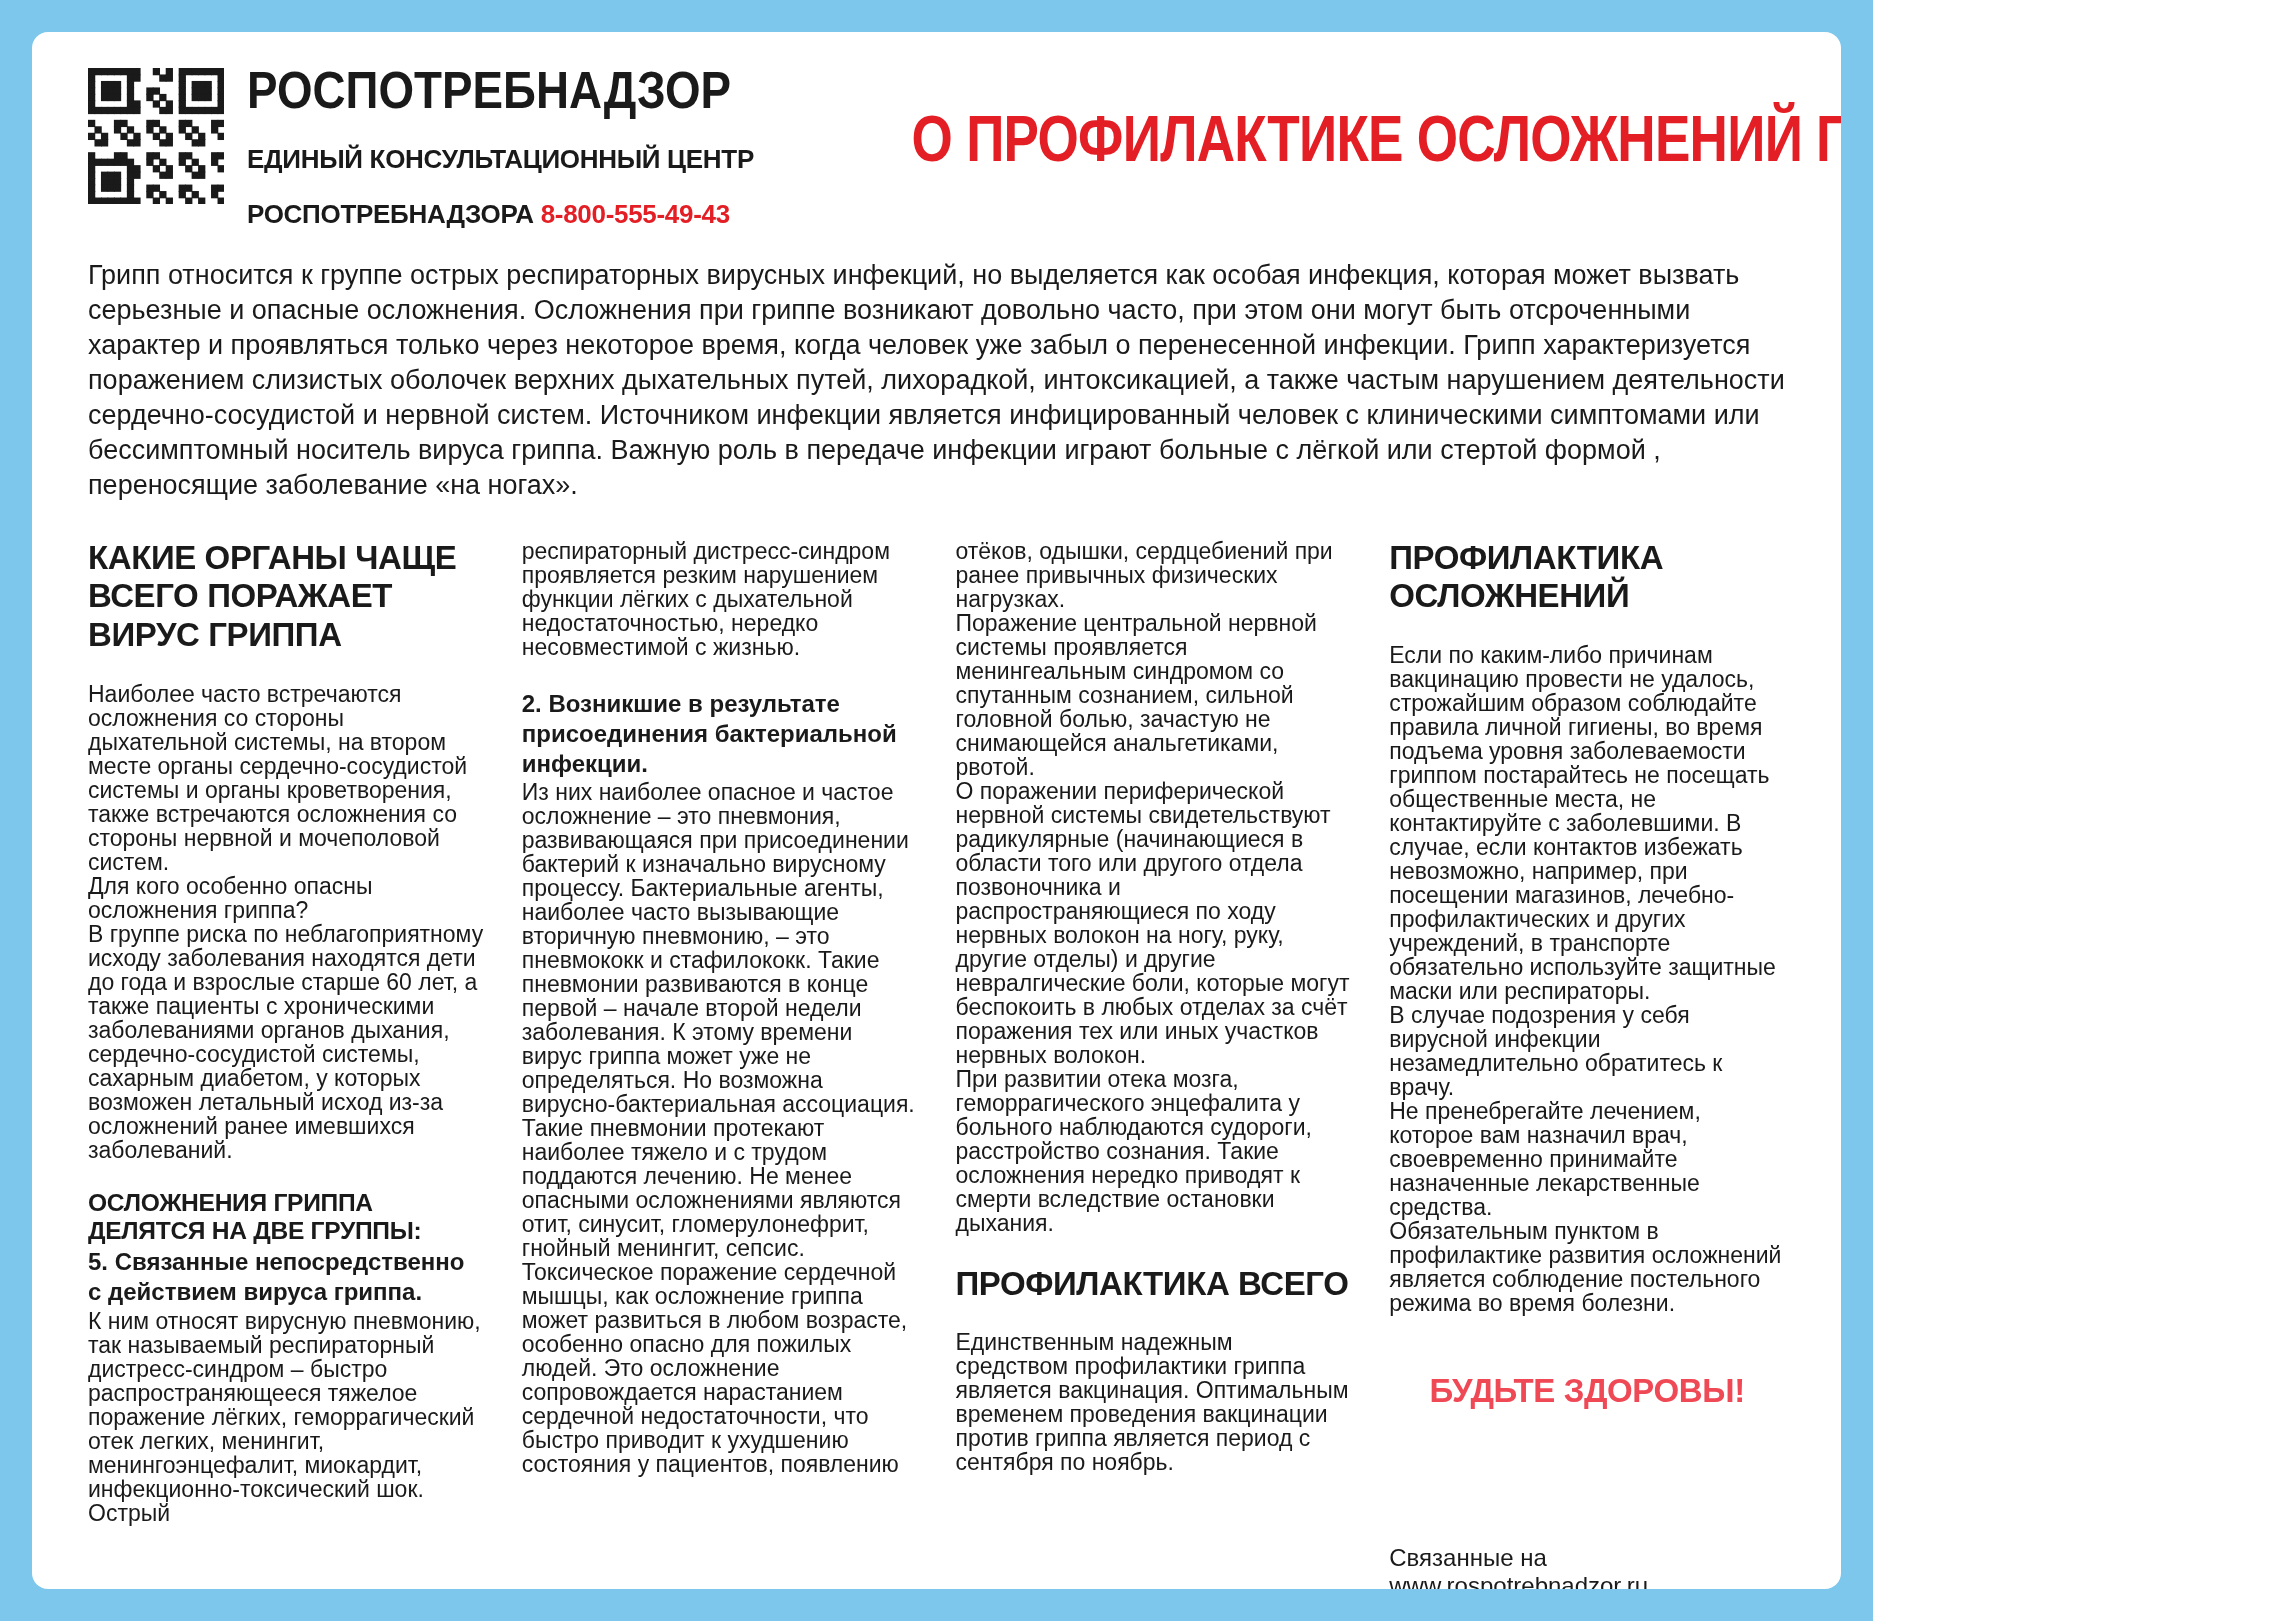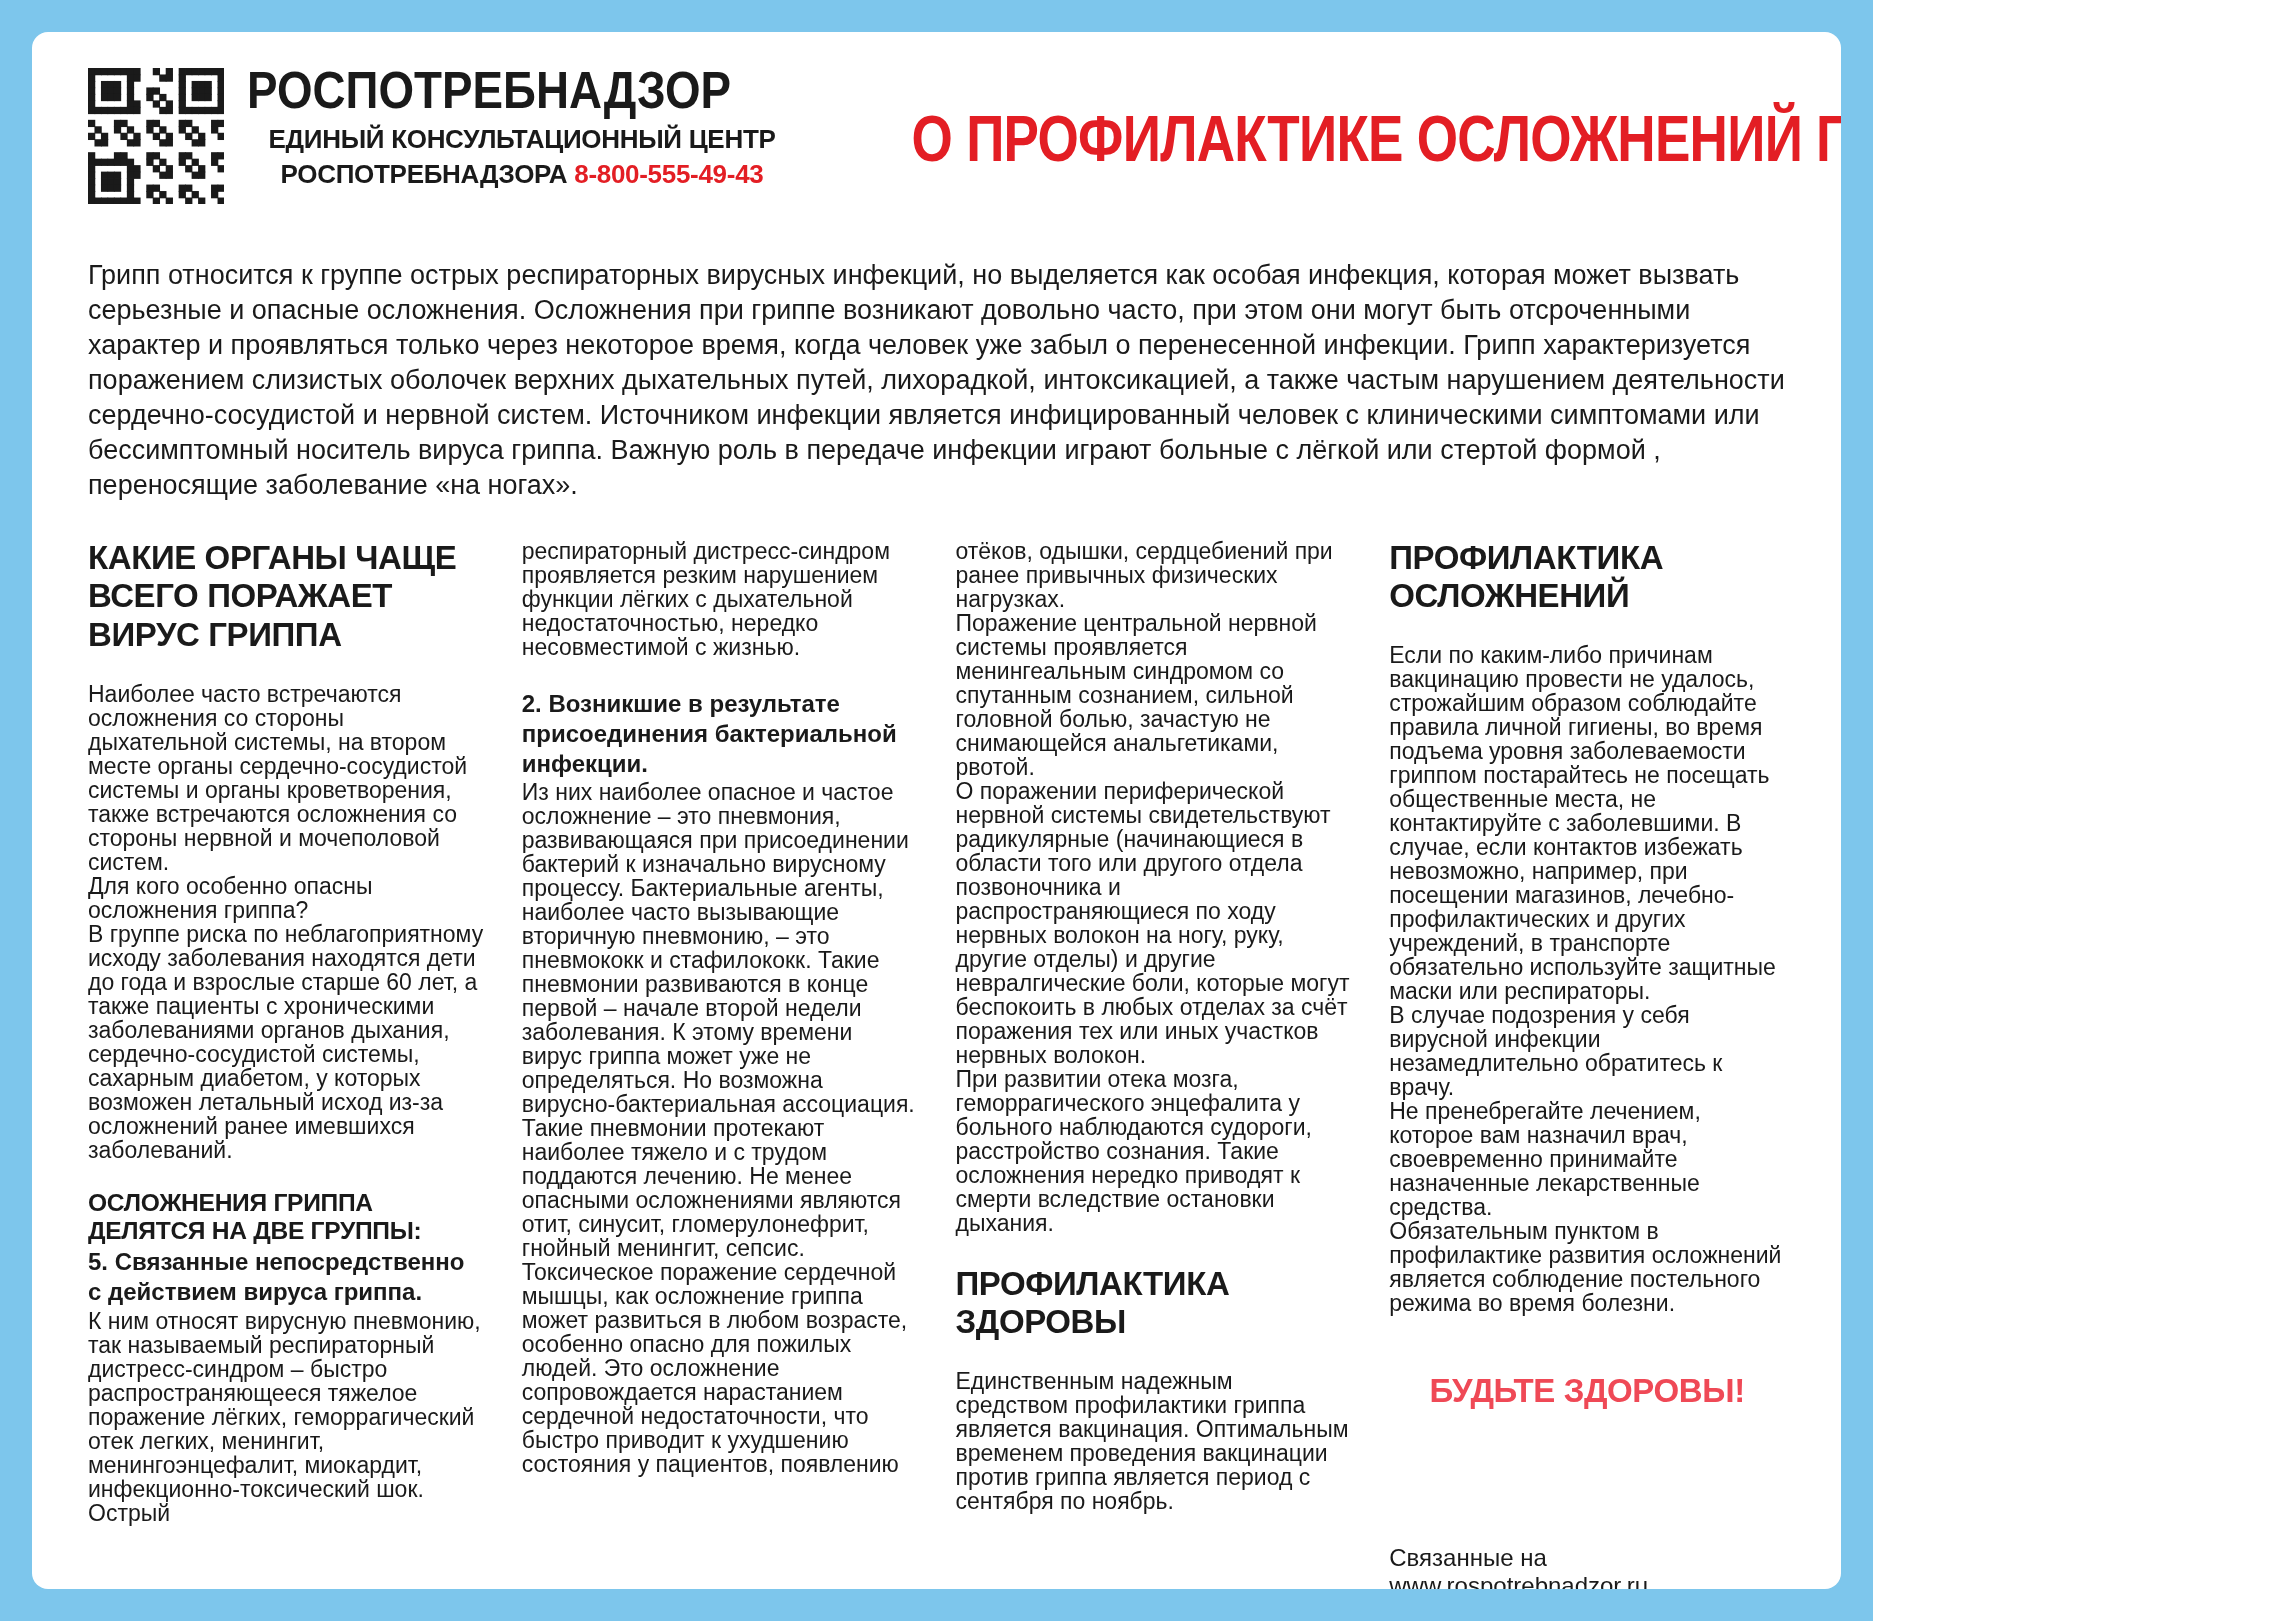--- a/index.html
+++ b/index.html
@@ -7,21 +7,21 @@
   .frame{position:relative;width:1873px;height:1621px;background:#7dc6ec;box-sizing:border-box;padding:32px;}
   .sheet{background:#fff;width:100%;height:100%;border-radius:16px;box-sizing:border-box;
          padding:23px 56px 23px;display:flex;flex-direction:column;overflow:hidden;}
 
   
   .hdr{display:flex;align-items:flex-start;min-height:190px;}
   .qr{width:136px;height:136px;margin-top:12.5px;flex:0 0 auto;}
   .org-block{margin-left:23px;flex:0 0 auto;}
   .org-name{font-size:52px;font-weight:bold;letter-spacing:0;transform:scaleX(.88);transform-origin:left center;
             margin-top:5.4px;white-space:nowrap;}
-  .cc-line{font-size:26px;font-weight:bold;letter-spacing:-0.3px;margin-top:4px;white-space:nowrap;text-align:center;}
+  .cc-line{font-size:26px;font-weight:bold;letter-spacing:-0.3px;margin-top:24px;white-space:nowrap;}
   .cc-line .phone{color:#e31e24;}
   .title-wrap{flex:1;display:flex;justify-content:center;align-items:center;padding-top:47px;}
   .main-title{color:#e31e24;font-size:64px;font-weight:bold;letter-spacing:-0.9px;white-space:nowrap;
               transform:scaleX(.83);transform-origin:center;margin:0;}
 
   
   .intro{font-size:27px;line-height:35px;margin:12.5px 0 0;white-space:pre-line;}
 
   
   .cols{display:flex;gap:38px;margin-top:36px;flex:1;}
@@ -273,21 +273,21 @@
         <p class="para">респираторный дистресс-синдром проявляется резким нарушением функции лёгких с дыхательной недостаточностью, нередко несовместимой с жизнью.</p>
         <p class="lead-bold" style="margin-top:30px">2. Возникшие в результате присоединения бактериальной инфекции.</p>
         <p class="para">Из них наиболее опасное и частое осложнение – это пневмония, развивающаяся при присоединении бактерий к изначально вирусному процессу. Бактериальные агенты, наиболее часто вызывающие вторичную пневмонию, – это пневмококк и стафилококк. Такие пневмонии развиваются в конце первой – начале второй недели заболевания. К этому времени вирус гриппа может уже не определяться. Но возможна вирусно-бактериальная ассоциация. Такие пневмонии протекают наиболее тяжело и с трудом поддаются лечению. Не менее опасными осложнениями являются отит, синусит, гломерулонефрит, гнойный менингит, сепсис. Токсическое поражение сердечной мышцы, как осложнение гриппа может развиться в любом возрасте, особенно опасно для пожилых людей. Это осложнение сопровождается нарастанием сердечной недостаточности, что быстро приводит к ухудшению состояния у пациентов, появлению</p>
       </section>
 
       <section class="col">
         <p class="para">отёков, одышки, сердцебиений при ранее привычных физических нагрузках.
 Поражение центральной нервной системы проявляется менингеальным синдромом со спутанным сознанием, сильной головной болью, зачастую не снимающейся анальгетиками, рвотой.
 О поражении периферической нервной системы свидетельствуют радикулярные (начинающиеся в области того или другого отдела позвоночника и распространяющиеся по ходу нервных волокон на ногу, руку, другие отделы) и другие невралгические боли, которые могут беспокоить в любых отделах за счёт поражения тех или иных участков нервных волокон.
 При развитии отека мозга, геморрагического энцефалита у больного наблюдаются судороги, расстройство сознания. Такие осложнения нередко приводят к смерти вследствие остановки дыхания.</p>
-        <h2 class="h2-mid">ПРОФИЛАКТИКА ЗДОРОВЫ</h2>
+        <h2 class="h2-mid">ПРОФИЛАКТИКА ВСЕГО</h2>
         <p class="para">Единственным надежным средством профилактики гриппа является вакцинация. Оптимальным временем проведения вакцинации против гриппа является период с сентября по ноябрь.</p>
       </section>
 
       <section class="col">
         <h2>ПРОФИЛАКТИКА ОСЛОЖНЕНИЙ</h2>
         <p class="para">Если по каким-либо причинам вакцинацию провести не удалось, строжайшим образом соблюдайте правила личной гигиены, во время подъема уровня заболеваемости гриппом постарайтесь не посещать общественные места, не контактируйте с заболевшими. В случае, если контактов избежать невозможно, например, при посещении магазинов, лечебно-профилактических и других учреждений, в транспорте обязательно используйте защитные маски или респираторы.
 В случае подозрения у себя вирусной инфекции незамедлительно обратитесь к врачу.
 Не пренебрегайте лечением, которое вам назначил врач, своевременно принимайте назначенные лекарственные средства.
 Обязательным пунктом в профилактике развития осложнений является соблюдение постельного режима во время болезни.</p>
         <div class="be-healthy">БУДЬТЕ ЗДОРОВЫ!</div>

